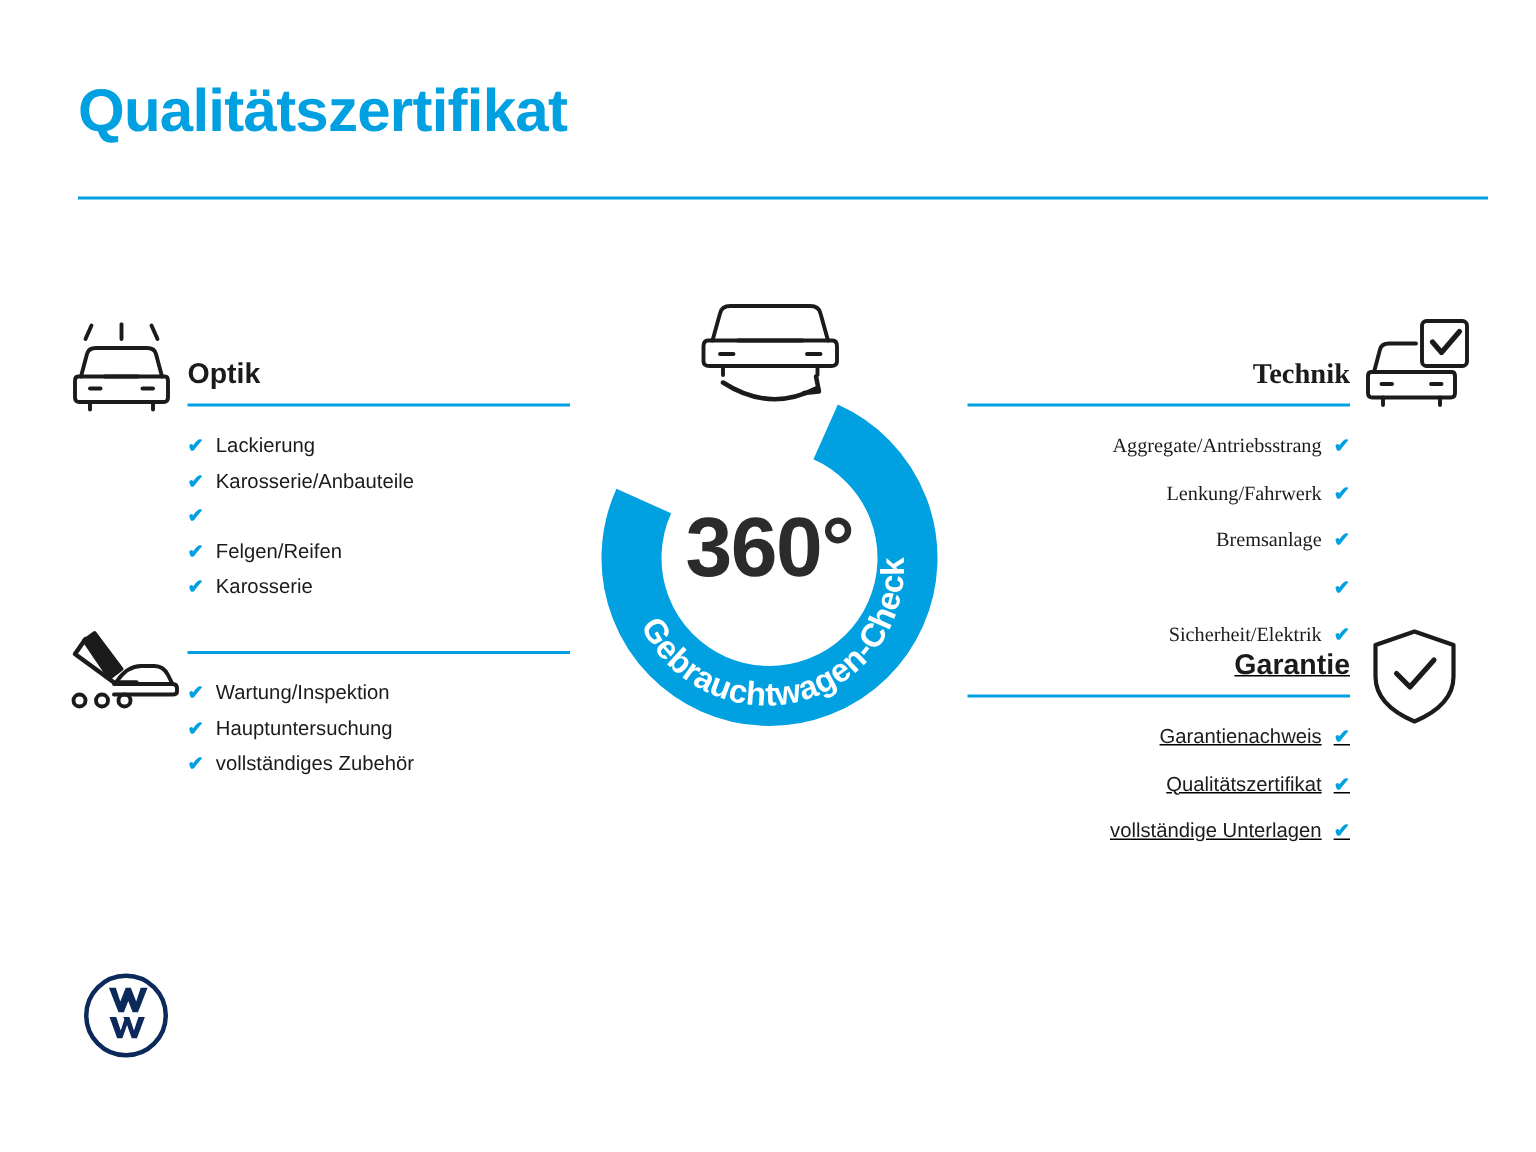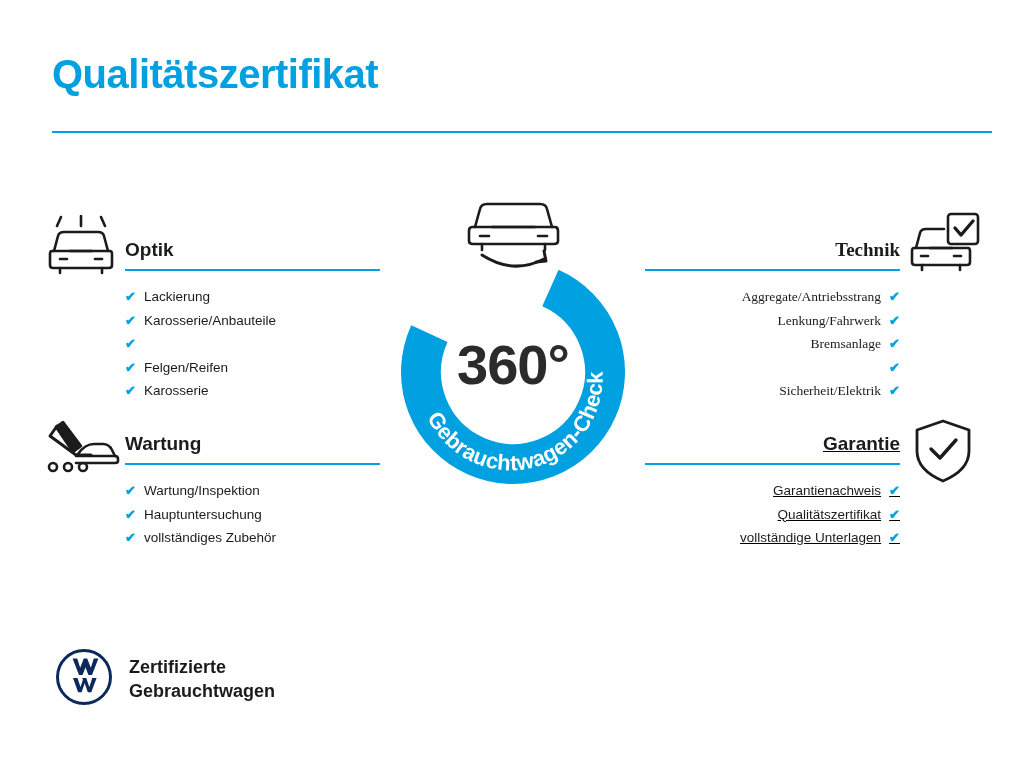--- a/index.html
+++ b/index.html
@@ -73,20 +73,21 @@
     color: #1b1b1b;
     line-height: 23.5px;
     white-space: nowrap;
     display: flex;
     align-items: baseline;
     gap: 8px;
   }
   .col-right .items li {
     justify-content: flex-end;
     width: 300px;
+    margin-top: 8px;
   }
   .check {
     color: #00A0E1;
     font-size: 13px;
     font-weight: bold;
     line-height: 23.5px;
   }
 
   
   .icon-box {
@@ -273,21 +274,20 @@
         <span>Felgen/Reifen</span>
       </li>
       <li>
         <span class="check">✔</span>
         <span>Karosserie</span>
       </li>
     </ul>
   </div>
 
   <div class="col col-left block-wartung">
-    <div class="sec-head">Wartung</div>
     <div class="sec-rule"></div>
     <ul class="items">
       <li>
         <span class="check">✔</span>
         <span>Wartung/Inspektion</span>
       </li>
       <li>
         <span class="check">✔</span>
         <span>Hauptuntersuchung</span>
       </li>
@@ -346,19 +346,15 @@
   <div class="footer">
     <div>
       <svg width="58" height="58" viewBox="0 0 58 58">
         <circle cx="29" cy="29" r="26.5" fill="none" stroke="#0b2a5b" stroke-width="3"></circle>
         <g fill="#0b2a5b">
           <path d="M29 10.5 l3.2 0 l3.6 9.2 l3.0 -9.2 l4.6 0 l-6.4 16.4 l-3.6 0 l-2.9 -7.6 l-2.9 7.6 l-3.6 0 l-6.4 -16.4 l4.6 0 l3.0 9.2 l3.6 -9.2 z"></path>
           <path d="M18.0 30.0 l4.5 0 l3.0 9.0 l2.4 -7.3 l-0.7 -1.7 l4.1 0 l3.0 9.0 l3.0 -9.0 l4.3 0 l-5.3 14.2 l-3.5 0 l-3.1 -8.9 l-3.1 8.9 l-3.5 0 l-5.1 -14.2 z"></path>
         </g>
       </svg>
     </div>
-    <div>
-      <div class="vw-text">Zertifizierte</div>
-      <div class="vw-text">Gebrauchtwagen</div>
-    </div>
   </div>
 
 </div>
 
 </body></html>

